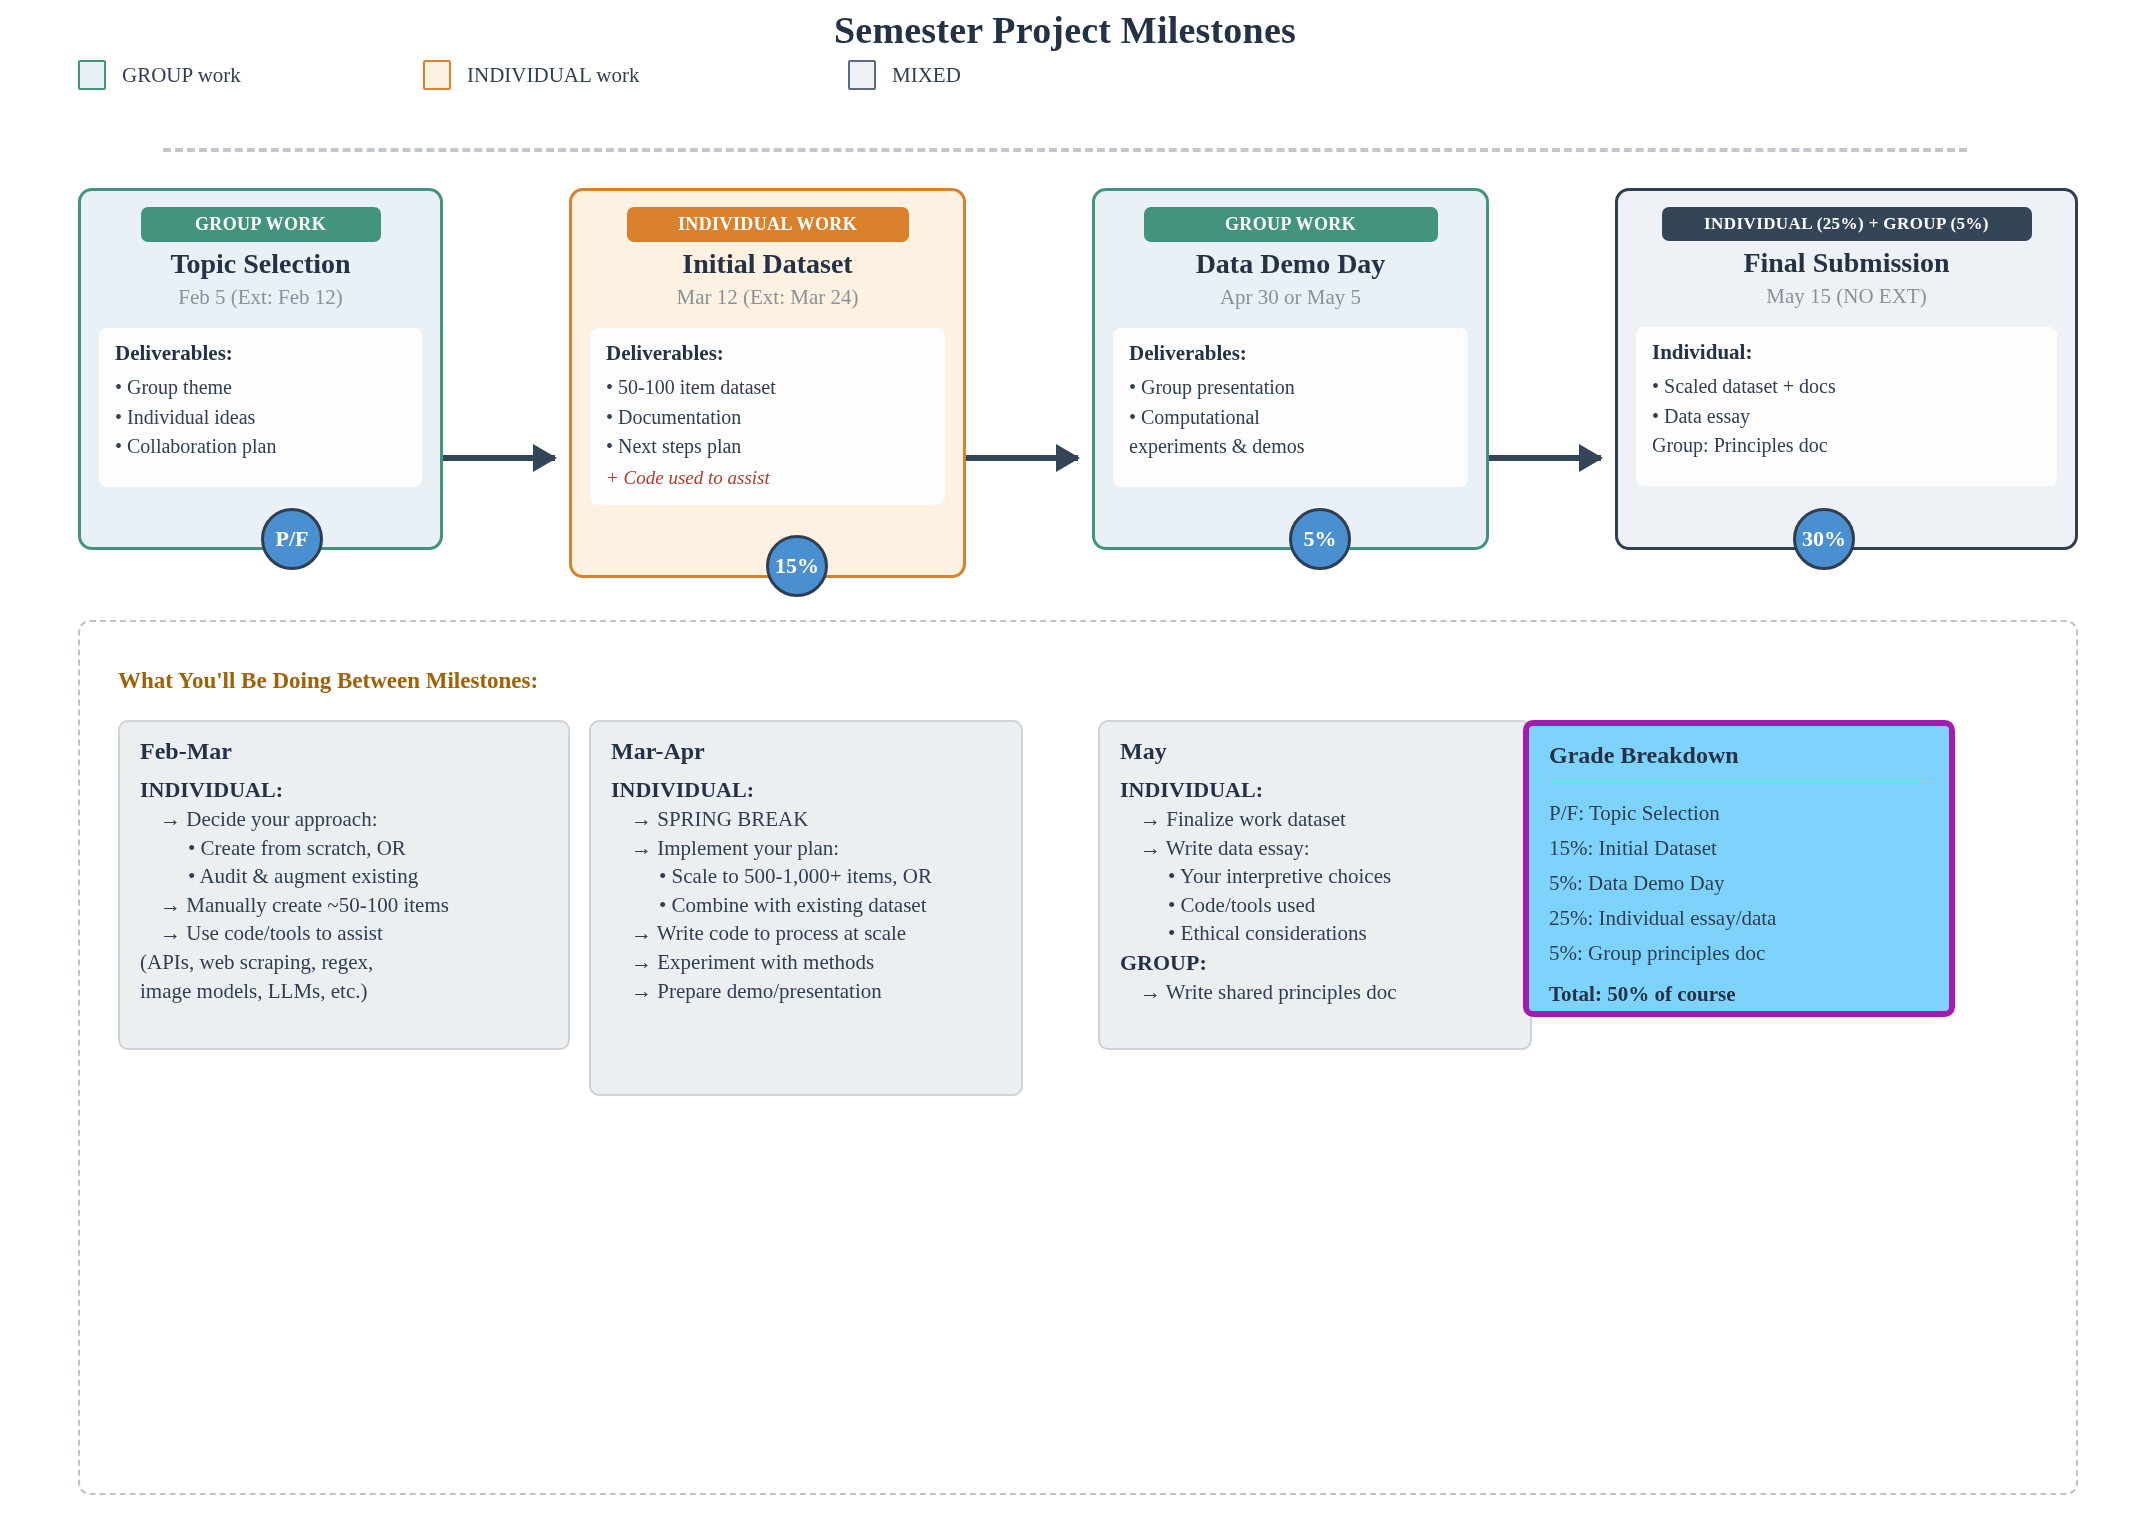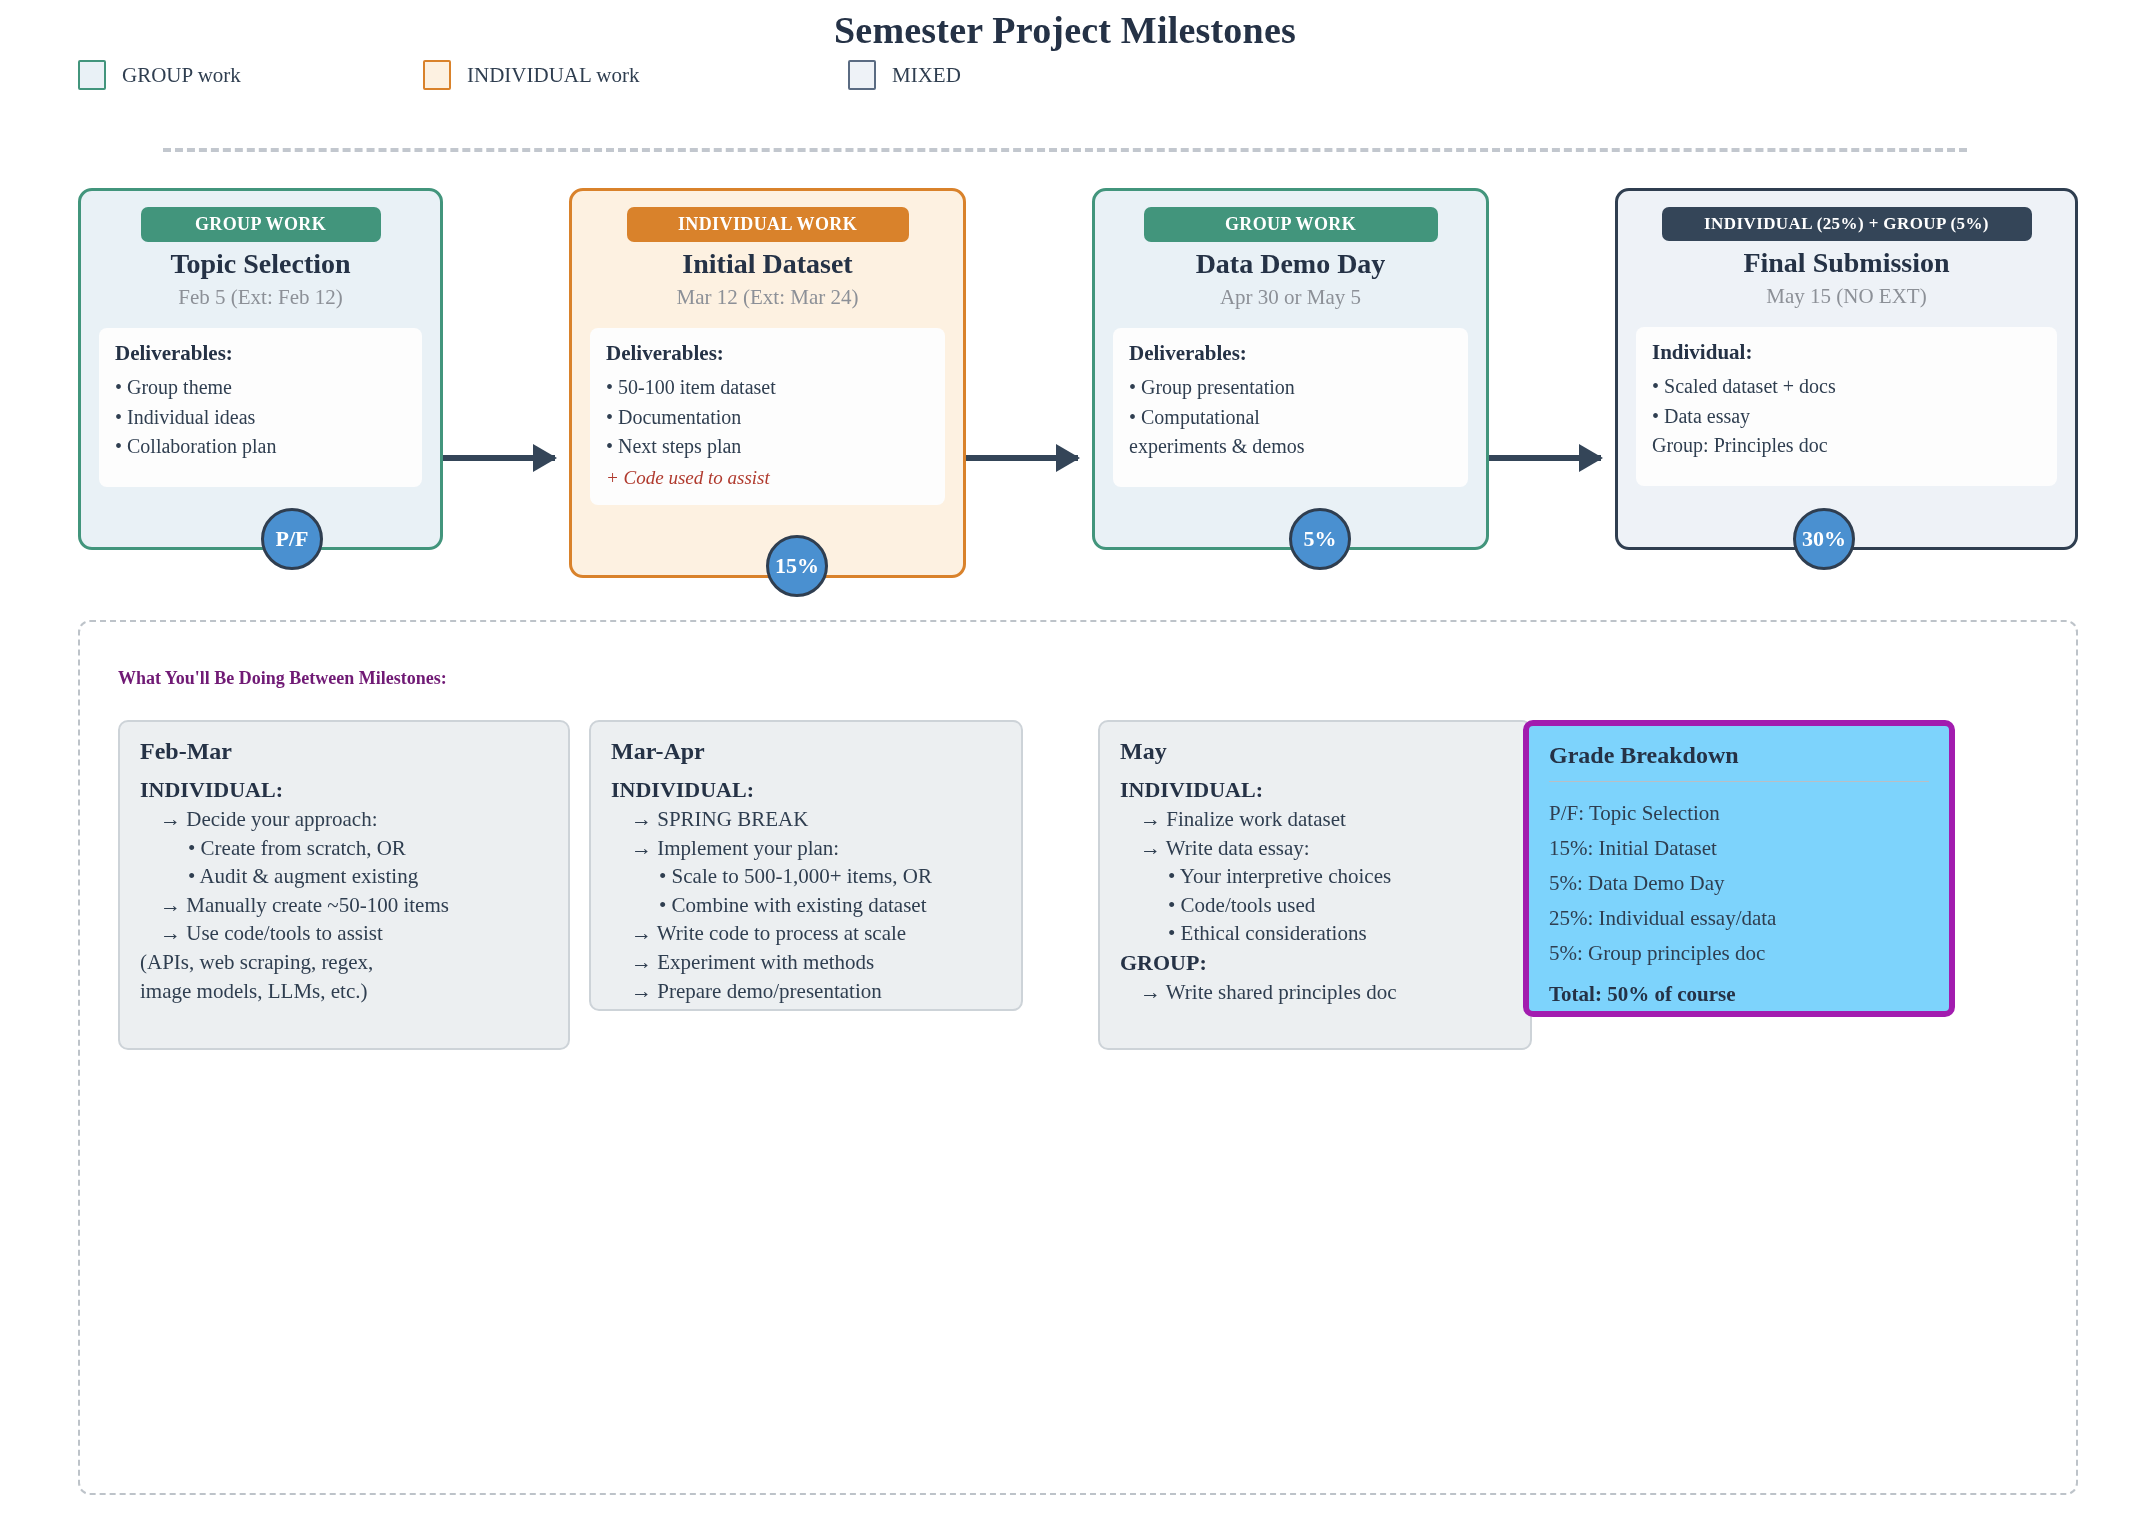--- a/index.html
+++ b/index.html
@@ -194,37 +194,37 @@
     width: 2000px;
     height: 875px;
     box-sizing: border-box;
     border: 2px dashed #bdc3c9;
     border-radius: 12px;
   }
   .bottom-title {
     position: absolute;
     left: 38px;
     top: 46px;
-    font-size: 18px;
-    font-weight: bold;
-    color: #701a75;
+    font-size: 23px;
+    font-weight: bold;
+    color: #a16207;
   }
 
   
   .phase {
     position: absolute;
     top: 98px;
     box-sizing: border-box;
     background: #eceff1;
     border: 2px solid #cdd3d8;
     border-radius: 10px;
     padding: 16px 20px 18px 20px;
   }
   .phase.f0 { left: 38px;   width: 452px; height: 330px; }
-  .phase.f1 { left: 509px;  width: 434px; height: 291px; }
+  .phase.f1 { left: 509px;  width: 434px; height: 376px; }
   .phase.f2 { left: 1018px;  width: 434px; height: 330px; }
   .phase.f3 {
     left: 1443px; width: 432px; height: 297px;
     background: #7dd3fc; border: 6px solid #a21caf;
   }
   .phase-title {
     font-size: 24px;
     font-weight: bold;
     color: #253246;
     margin-bottom: 12px;

